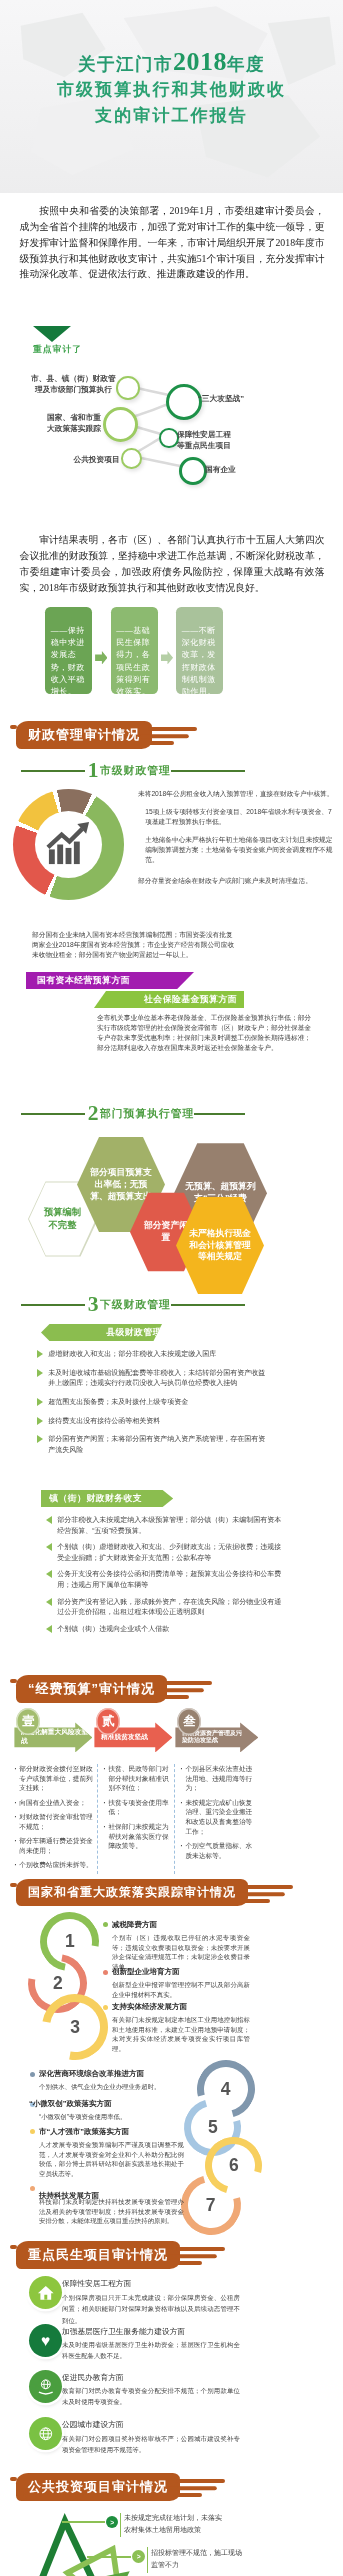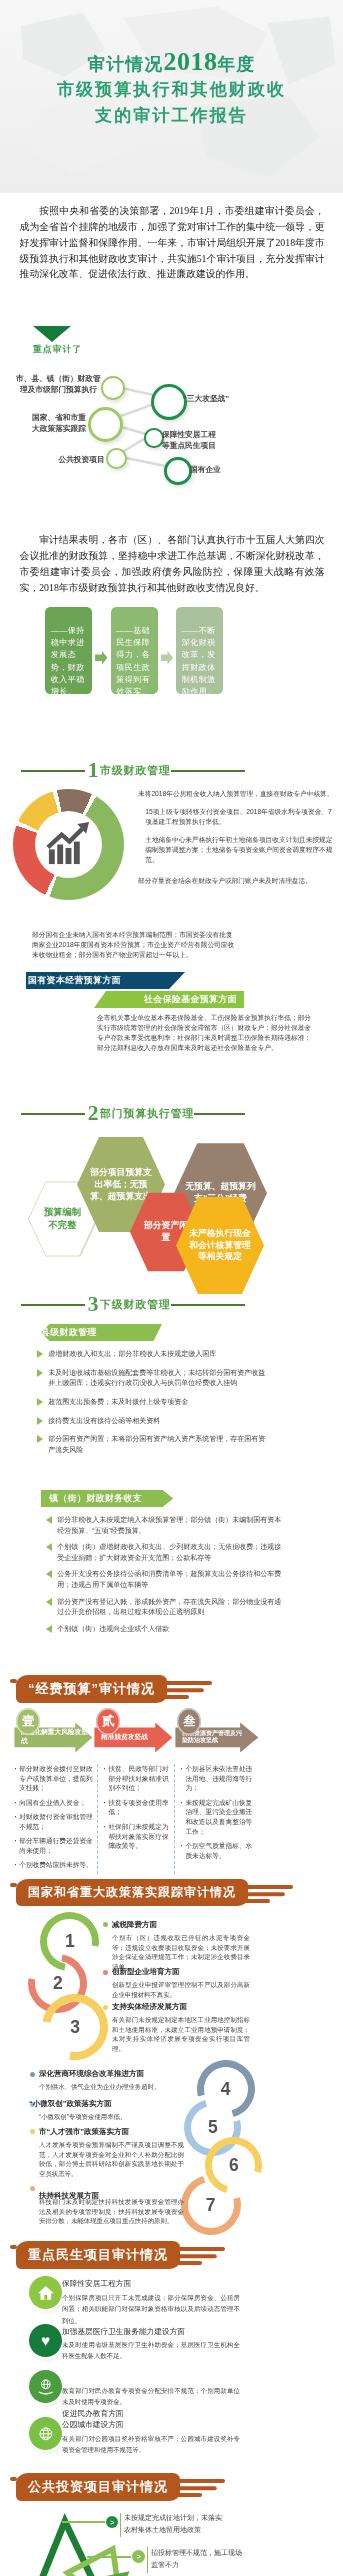--- a/index.html
+++ b/index.html
@@ -93,33 +93,33 @@
   <div id="hero">
     <svg width="343" height="193" viewBox="0 0 666 375">
       <polygon points="40,50 160,25 205,95 125,150 45,115" fill="#ebecec"></polygon>
       <polygon points="240,35 420,12 520,65 470,155 300,135" fill="#efeff0"></polygon>
       <polygon points="520,45 640,32 652,125 560,165" fill="#ebecec"></polygon>
       <polygon points="80,210 220,185 260,290 140,340 60,295" fill="#f0f0f1"></polygon>
       <polygon points="380,205 560,185 622,265 520,345 400,305" fill="#ebecec"></polygon>
     </svg>
     <div class="title-wrap serif">
       <div class="t1">
-        <span>审计情况</span><span class="yr">2018</span><span>年度</span>
+        <span>关于江门市</span><span class="yr">2018</span><span>年度</span>
       </div>
       <div class="t2">市级预算执行和其他财政收</div>
       <div class="t2">支的审计工作报告</div>
     </div>
   </div>
 
   <div class="abs para serif" style="top:203px;left:19.6px;width:305px;">按照中央和省委的决策部署，2019年1月，市委组建审计委员会，成为全省首个挂牌的地级市，加强了党对审计工作的集中统一领导，更好发挥审计监督和保障作用。一年来，市审计局组织开展了2018年度市级预算执行和其他财政收支审计，共实施51个审计项目，充分发挥审计推动深化改革、促进依法行政、推进廉政建设的作用。</div>
 
   <div class="abs tri-down" style="top:326px;left:33px;"></div>
   <div class="abs focus-label" style="top:344px;left:33px;">重点审计了</div>
 
-  <div class="abs" style="top:361px;left:0;width:329px;height:170px;">
+  <div class="abs" style="top:361px;left:15px;width:329px;height:170px;">
     <svg width="343" height="170" style="position:absolute;top:0;left:0;" viewBox="0 0 666 330">
       <g stroke="#dadada" stroke-width="5" fill="none" stroke-linecap="round">
         <path d="M216 48 C260 58,285 62,322 72"></path>
         <path d="M322 72 C282 92,238 106,200 117"></path>
         <path d="M200 117 C235 128,262 136,292 144"></path>
         <path d="M292 144 C268 158,246 172,224 184"></path>
         <path d="M224 184 C262 192,300 200,337 207"></path>
       </g>
     </svg>
     <div class="spider-label" style="top:12px;left:14.4px;width:88px;">市、县、镇（街）财政管理及市级部门预算执行</div>
@@ -139,20 +139,21 @@
   <div class="abs para serif" style="top:532px;left:19.6px;width:305px;">审计结果表明，各市（区）、各部门认真执行市十五届人大第四次会议批准的财政预算，坚持稳中求进工作总基调，不断深化财税改革，市委组建审计委员会，加强政府债务风险防控，保障重大战略有效落实，2018年市级财政预算执行和其他财政收支情况良好。</div>
 
   <div class="abs" style="top:607px;left:45px;display:flex;">
     <div class="hbox" style="background:#6ba454;">——保持稳中求进发展态势，财政收入平稳增长。</div>
     <div class="harrow" style="background:#7fb35f;"></div>
     <div class="hbox" style="background:#8cba70;">——基础民生保障得力，各项民生政策得到有效落实。</div>
     <div class="harrow" style="background:#b5cfa6;"></div>
     <div class="hbox" style="background:#a9c29b;">——不断深化财税改革，发挥财政体制机制激励作用。</div>
   </div>
 
+  <div class="brush" style="top:721px;left:15.5px;"><span>财政管理审计情况</span></div>
 
   <div class="shead" style="top:761px;left:20.6px;width:224px;">
     <div class="ln" style="flex:0 0 64px;"></div>
     <div class="n serif">1</div>
     <div class="t">市级财政管理</div>
     <div class="ln" style="flex:1;"></div>
   </div>
 
   <div id="donut">
     <div class="hole">
@@ -169,21 +170,21 @@
     </div>
   </div>
   <div class="abs" style="top:789px;left:138px;width:200px;">
     <div class="txt" style="margin-bottom:7.7px;">未将2018年公房租金收入纳入预算管理，直接在财政专户中核算。</div>
     <div class="txt" style="margin:0 0 7.7px 7.2px;">15项上级专项转移支付资金项目、2018年省级水利专项资金、7项基建工程预算执行率低。</div>
     <div class="txt" style="margin:0 0 11.3px 7.2px;">土地储备中心未严格执行年初土地储备项目收支计划且未按规定编制预算调整方案；土地储备专项资金账户间资金调度程序不规范。</div>
     <div class="txt">部分存量资金结余在财政专户或部门账户未及时清理盘活。</div>
   </div>
 
   <div class="abs txt" style="top:930px;left:32px;width:206px;">部分国有企业未纳入国有资本经营预算编制范围；市国资委没有批复两家企业2018年度国有资本经营预算；市企业资产经营有限公司应收未收物业租金；部分国有资产物业闲置超过一年以上。</div>
-  <div class="banner" style="top:972px;left:26px;width:157px;background:#0c4a6e;padding-left:2px;clip-path:polygon(0 0,100% 0,90% 100%,0 100%);"><span>国有资本经营预算方面</span></div>
+  <div class="banner" style="top:972px;left:26px;width:157px;background:#a21caf;padding-left:11px;clip-path:polygon(0 0,100% 0,90% 100%,0 100%);"><span>国有资本经营预算方面</span></div>
   <div class="banner" style="top:991px;left:94px;width:143px;background:#8bc43f;text-align:right;padding-right:7.2px;clip-path:polygon(8% 0,100% 0,100% 100%,0 100%);"><span>社会保险基金预算方面</span></div>
   <div class="abs txt" style="top:1013px;left:97px;width:214px;">全市机关事业单位基本养老保险基金、工伤保险基金预算执行率低；部分实行市级统筹管理的社会保险资金滞留市（区）财政专户；部分社保基金专户存款未享受优惠利率；社保部门未及时调整工伤保险长期待遇标准；部分活期利息收入存放在国库未及时返还社会保险基金专户。</div>
 
   <div class="shead" style="top:1104px;left:20.6px;width:224px;">
     <div class="ln" style="flex:0 0 64px;"></div>
     <div class="n serif">2</div>
     <div class="t">部门预算执行管理</div>
     <div class="ln" style="flex:1;"></div>
   </div>
 
@@ -197,21 +198,21 @@
     <div class="hex" style="left:176px;top:62px;width:88px;height:101px;background:#f4b51d;">未严格执行现金和会计核算管理等相关规定</div>
   </div>
 
   <div class="shead" style="top:1295px;left:20.6px;width:224px;">
     <div class="ln" style="flex:0 0 64px;"></div>
     <div class="n serif">3</div>
     <div class="t">下级财政管理</div>
     <div class="ln" style="flex:1;"></div>
   </div>
 
-  <div class="banner" style="top:1324px;left:41px;width:121px;background:#8bbd4f;text-align:left;clip-path:polygon(0 50%,7% 0,100% 0,93% 100%,7% 100%);"><span>县级财政管理</span></div>
+  <div class="banner" style="top:1324px;left:41px;width:121px;background:#8bbd4f;text-align:right;clip-path:polygon(0 50%,7% 0,100% 0,93% 100%,7% 100%);"><span>县级财政管理</span></div>
 
   <div class="abs" style="top:1349px;left:37px;width:234px;">
     <div class="bullet-r">
         <div class="tr"></div>
         <div class="bt">虚增财政收入和支出；部分非税收入未按规定缴入国库</div>
       </div>
     <div class="bullet-r">
         <div class="tr"></div>
         <div class="bt">未及时追收城市基础设施配套费等非税收入；未结转部分国有资产收益并上缴国库；违规实行行政罚没收入与执罚单位经费收入挂钩</div>
       </div>
@@ -362,21 +363,21 @@
   <div class="ltext" style="left:62px;top:2339px;width:178px;">未及时使用省级基层医疗卫生补助资金；基层医疗卫生机构全科医生配备人数不足。</div>
 
   <div class="licon" style="left:29px;top:2370px;background:#4a9e3f;">
     <svg width="19.6" height="19.6" viewBox="0 0 40 40" fill="none" stroke="#fff" stroke-width="2">
       <circle cx="20" cy="15" r="9"></circle>
         <ellipse cx="20" cy="15" rx="4" ry="9"></ellipse>
         <line x1="11" y1="15" x2="29" y2="15"></line>
       <path d="M6 31 Q20 38 34 31" stroke-width="3"></path>
     </svg>
   </div>
-  <div class="ltitle" style="left:62px;top:2373px;margin-top:36px;">促进民办教育方面</div>
+  <div class="ltitle" style="left:62px;top:2373px;">促进民办教育方面</div>
   <div class="ltext" style="left:62px;top:2385px;width:178px;">教育部门对民办教育专项资金分配安排不规范；个别用款单位未及时使用专项资金。</div>
 
   <div class="licon" style="left:29px;top:2417px;background:#7ac143;">
     <svg width="19.6" height="19.6" viewBox="0 0 40 40" fill="none" stroke="#fff" stroke-width="2">
       <circle cx="20" cy="20" r="12"></circle>
         <ellipse cx="20" cy="20" rx="5" ry="12"></ellipse>
         <line x1="8" y1="20" x2="32" y2="20"></line>
         <line x1="10" y1="13" x2="30" y2="13"></line>
         <line x1="10" y1="27" x2="30" y2="27"></line>
     </svg>

